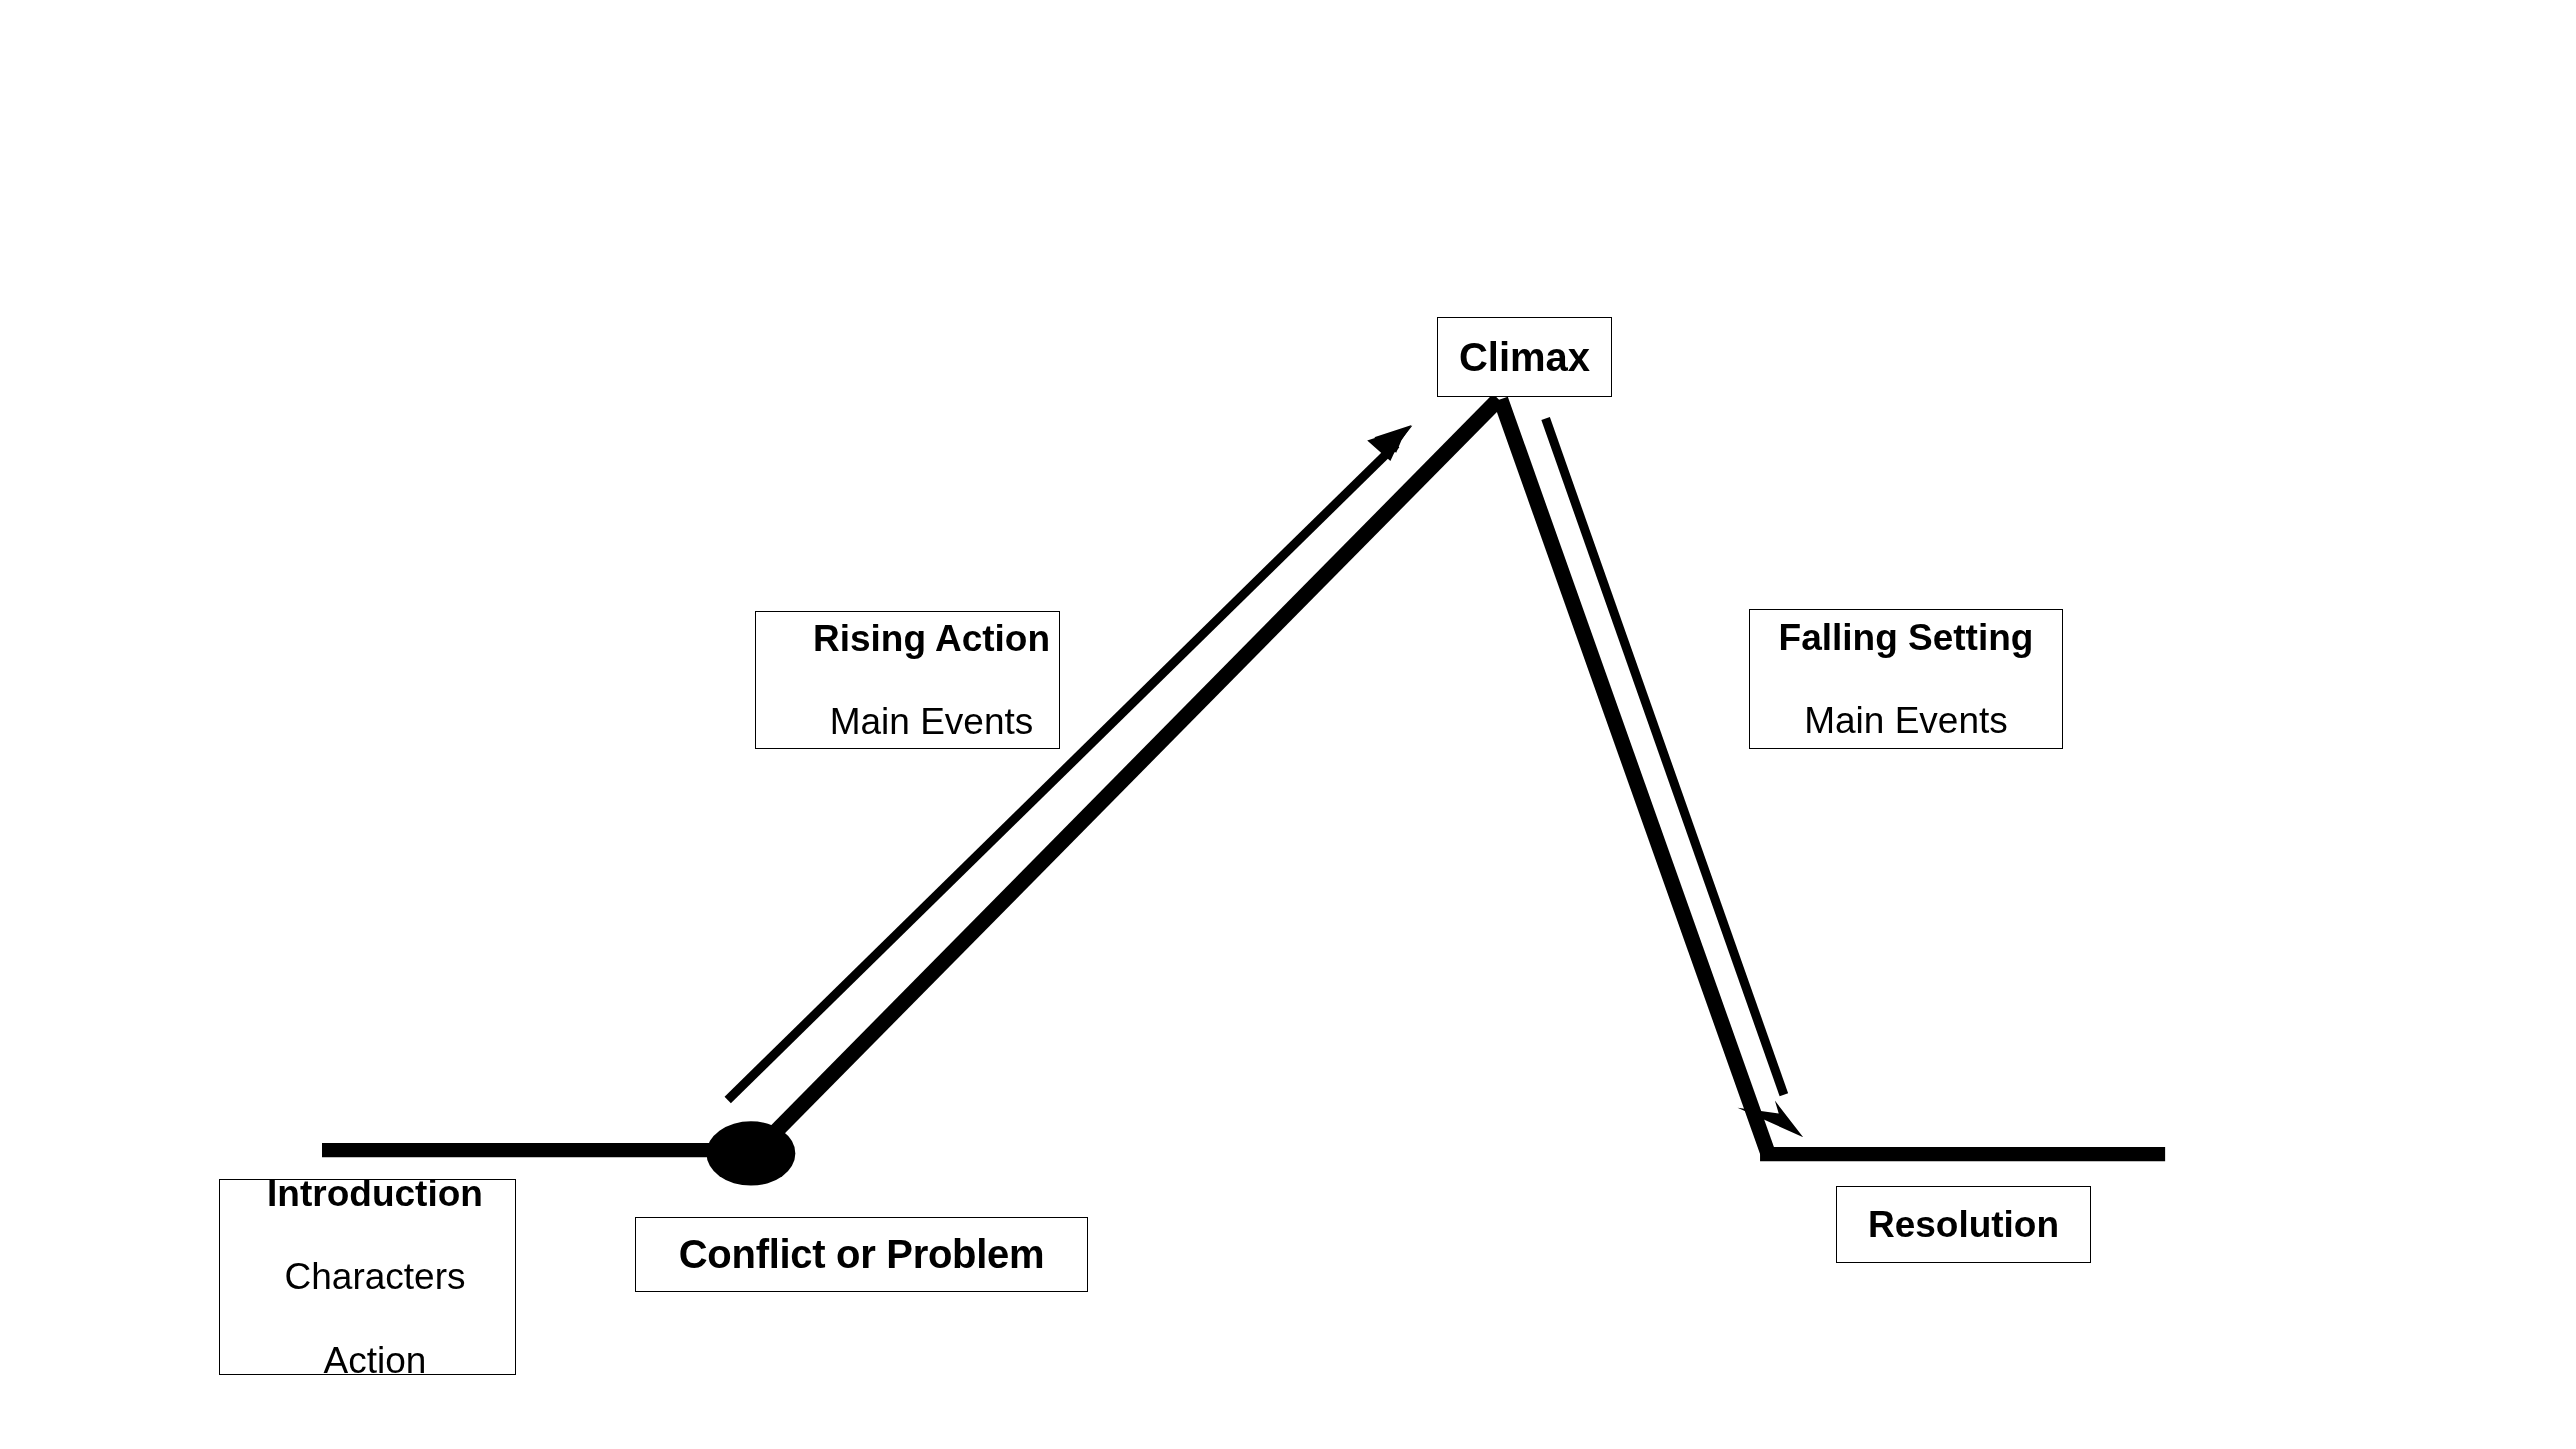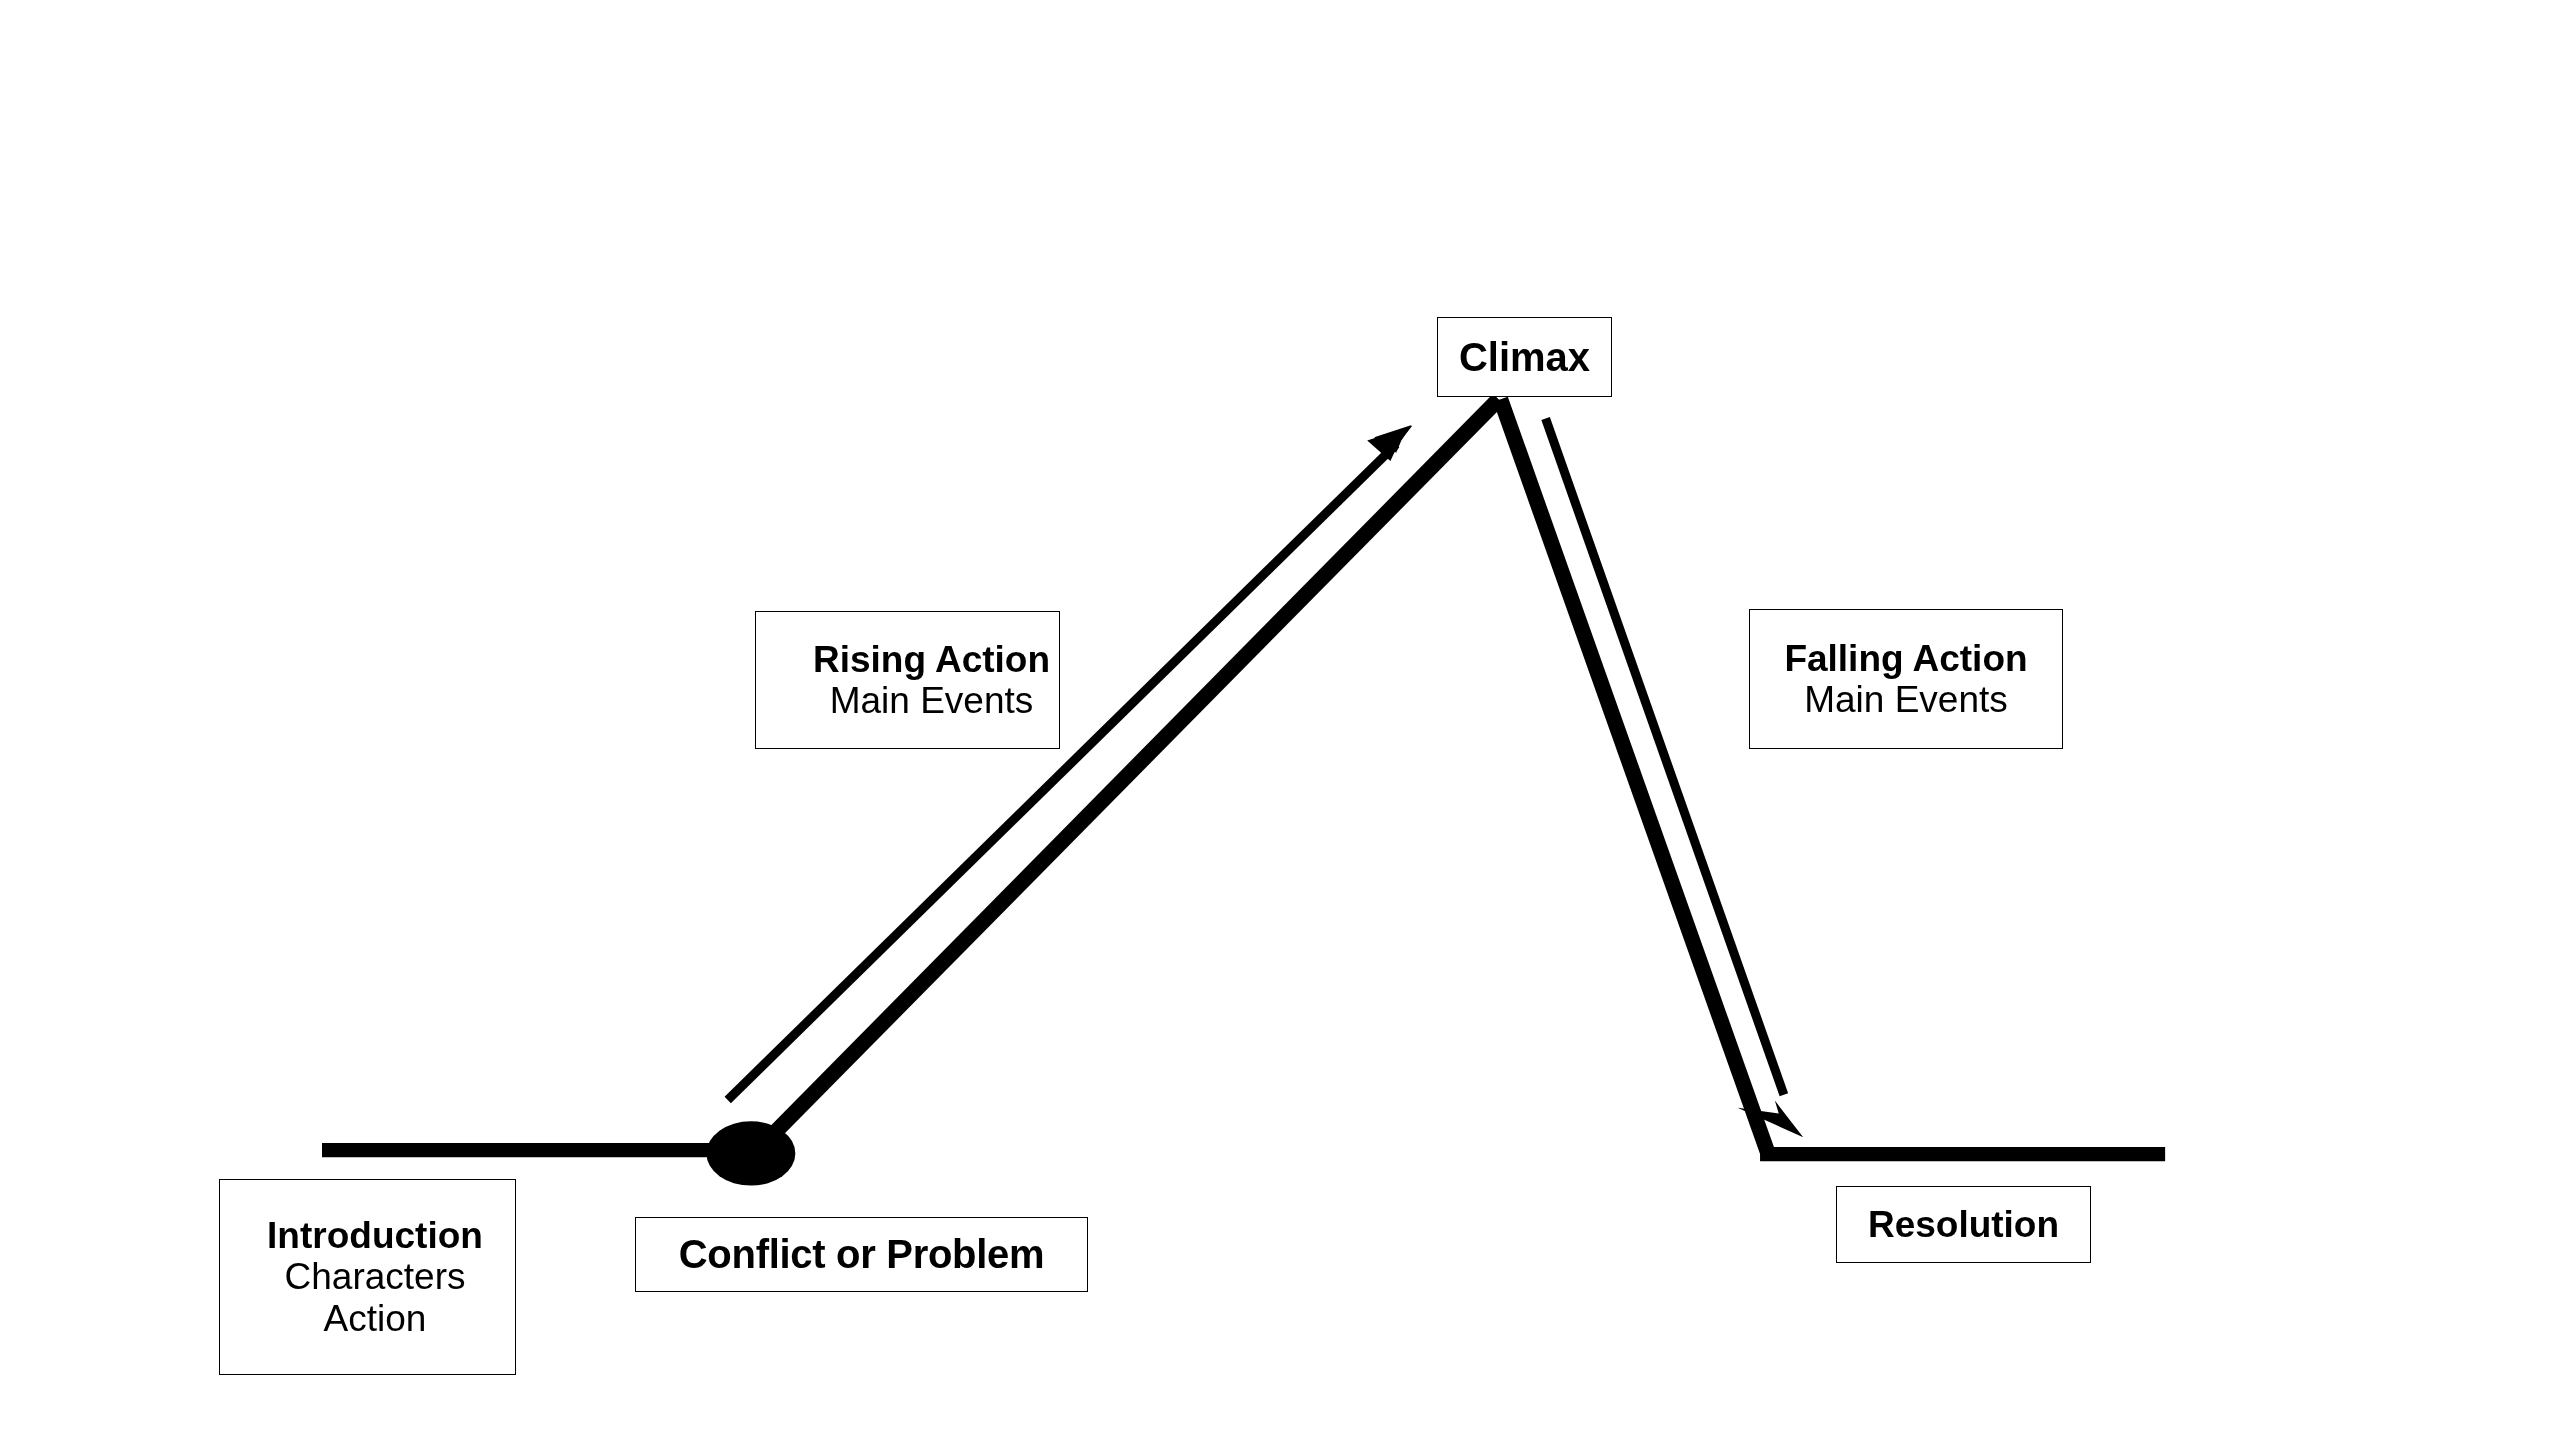--- a/index.html
+++ b/index.html
@@ -39,20 +39,21 @@
     line-height: 1.12;
     z-index: 5;
   }
   .title-line {
     font-weight: bold;
     white-space: nowrap;
   }
   .sub-line {
     font-weight: normal;
     white-space: nowrap;
+    margin-top: 42px;
   }
 
   
   #box-climax {
     left: 1437px; top: 317px; width: 175px; height: 80px;
     font-size: 40px;
   }
   #box-rising {
     left: 755px; top: 611px; width: 305px; height: 138px;
     font-size: 37px;
@@ -118,21 +119,21 @@
   <div class="label-box" id="box-climax">
     <span class="title-line">Climax</span>
   </div>
 
   <div class="label-box" id="box-rising">
     <span class="title-line">Rising Action</span>
     <span class="sub-line">Main Events</span>
   </div>
 
   <div class="label-box" id="box-falling">
-    <span class="title-line">Falling Action</span>
+    <span class="title-line">Falling Setting</span>
     <span class="sub-line">Main Events</span>
   </div>
 
   <div class="label-box" id="box-introduction">
     <span class="title-line">Introduction</span>
     <span class="sub-line">Characters</span>
     <span class="sub-line">Action</span>
   </div>
 
   <div class="label-box" id="box-conflict">

